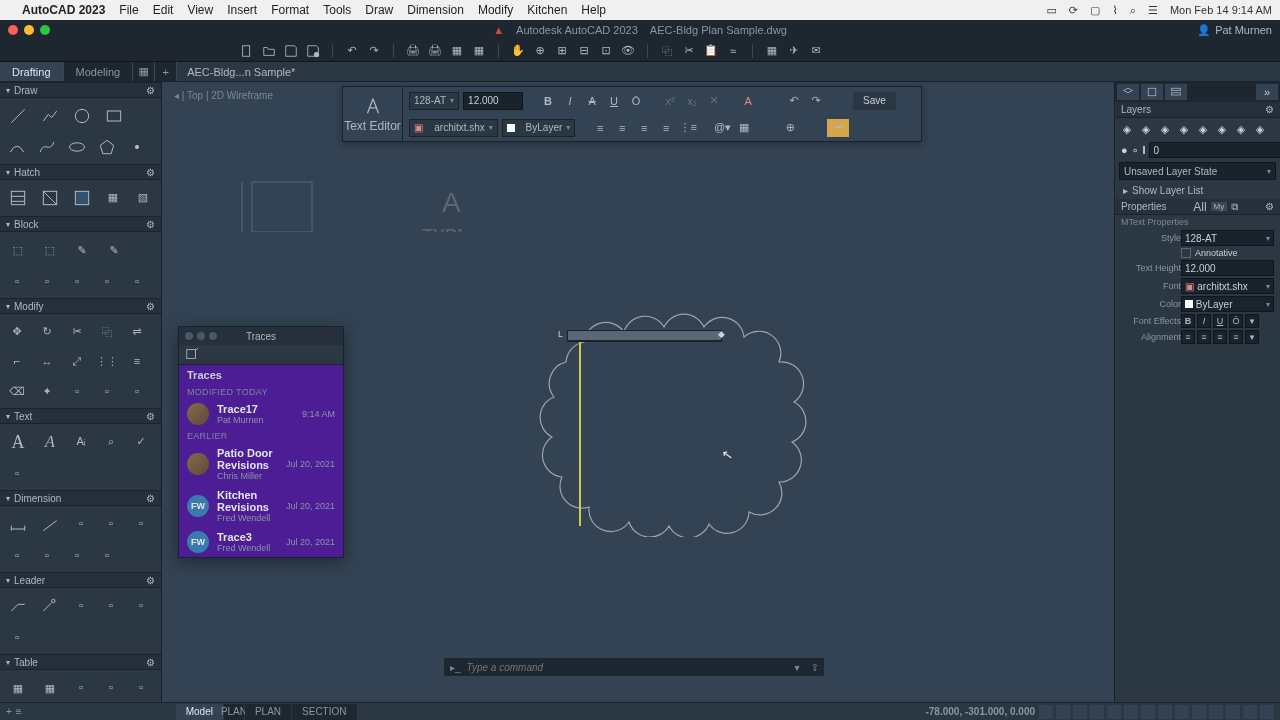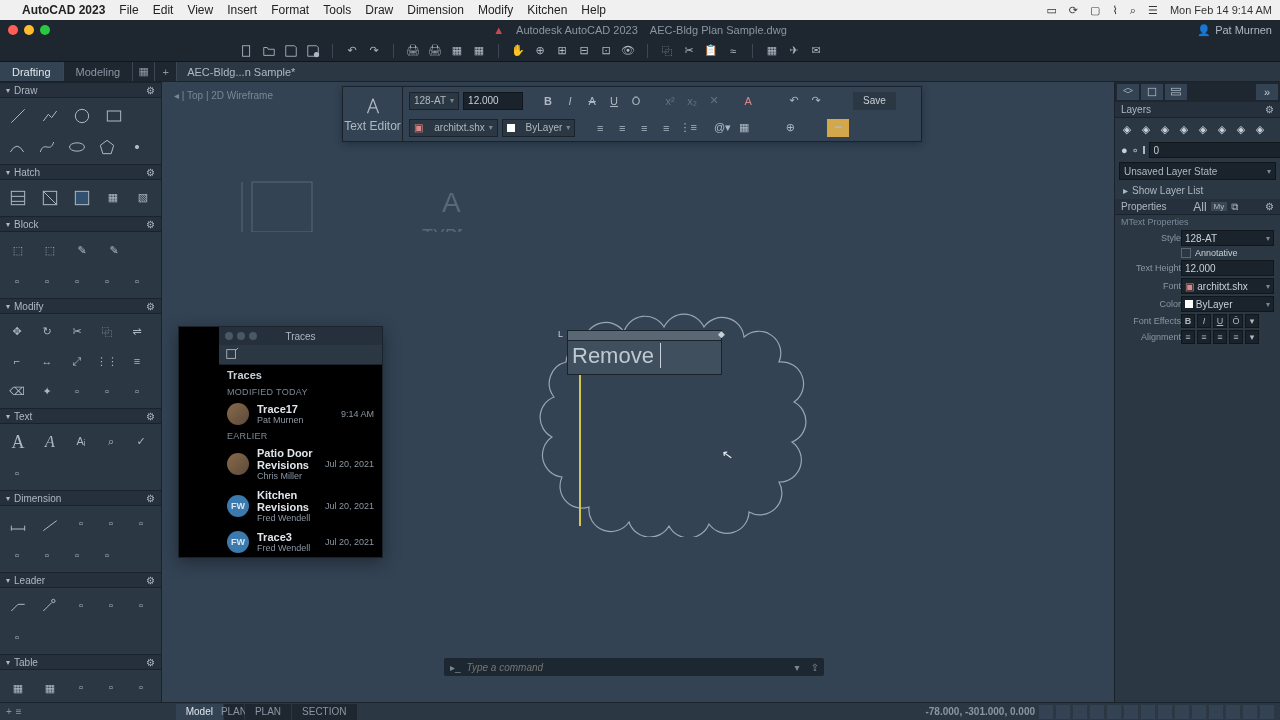--- a/index.html
+++ b/index.html
@@ -64,21 +64,21 @@
 
 
 .rcloud { position:absolute; top:230px; left:372px; width:280px; height:225px; }
 .rcloud svg { width:100%; height:100%; }
 .mtext-box { position:absolute; top:248px; left:405px; width:155px; background:#404f5e; border:1px solid #1a222b; }
 .mtext-ruler { height:10px; background:#5a6876; border-bottom:1px solid #1a222b; position:relative; }
 .mtext-content { padding:2px 4px 4px 4px; font-family:"Courier New",monospace; font-size:22px; color:#bfc9d2; }
 .cursor-arrow { position:absolute; top:365px; left:560px; font-size:13px; color:#e8edf2; transform:rotate(-10deg); }
 
 
-.traces-palette { position:absolute; top:244px; left:16px; width:205px; background:#000000; border:1px solid #1a222b; box-shadow:0 4px 16px rgba(0,0,0,.4);padding-left:40px; }
+.traces-palette { position:absolute; top:244px; left:16px; width:166px; background:#4c1d95; border:1px solid #1a222b; box-shadow:0 4px 16px rgba(0,0,0,.4); }
 .pal-titlebar { height:18px; background:#25303c; display:flex; align-items:center; padding:0 6px; position:relative; }
 .pal-titlebar .dots { display:flex; gap:4px; }
 .pal-titlebar .dot { width:8px; height:8px; border-radius:50%; background:#4a5866; }
 .pal-titlebar .pal-title { position:absolute; left:50%; transform:translateX(-50%); font-size:10px; color:#aeb8c2; }
 .pal-subbar { height:20px; background:#2b3844; display:flex; align-items:center; padding:0 6px; border-bottom:1px solid #1a222b; }
 .pal-subbar svg { width:14px; height:14px; stroke:#aeb8c2; fill:none; }
 .pal-heading { padding:4px 8px; font-weight:600; font-size:11px; color:#c8d0d8; }
 .pal-group-label { padding:2px 8px; font-size:9px; color:#7a8896; letter-spacing:.3px; }
 .trace-row { display:flex; align-items:center; gap:8px; padding:4px 8px; }
 .avatar { width:22px; height:22px; border-radius:50%; background:#6a7886; display:flex; align-items:center; justify-content:center; font-size:9px; color:#e0e6ec; font-weight:600; flex-shrink:0; }
@@ -549,21 +549,20 @@
                  A 22 22 0 0 1 50 30 Z" fill="none" stroke="#9aa6b2" stroke-width="1.2"></path>
         <line x1="46" y1="22" x2="46" y2="214" stroke="#d4c84a" stroke-width="2"></line>
       </svg>
     </div>
 
     <div class="mtext-box">
       <div class="mtext-ruler">
         <span style="position:absolute;left:-10px;top:-2px;font-size:9px;color:#c8d0d8;">L</span>
         <span style="position:absolute;right:-4px;top:-2px;font-size:9px;color:#c8d0d8;">◆</span>
       </div>
-      <div class="mtext-content"><span>Remove</span><span style="border-right:1px solid #c8d0d8;">&nbsp;</span></div>
     </div>
 
     <div class="cursor-arrow">↖</div>
 
     <div class="traces-palette">
       <div class="pal-titlebar">
         <div class="dots">
             <div class="dot"></div>
             <div class="dot"></div>
             <div class="dot"></div>

